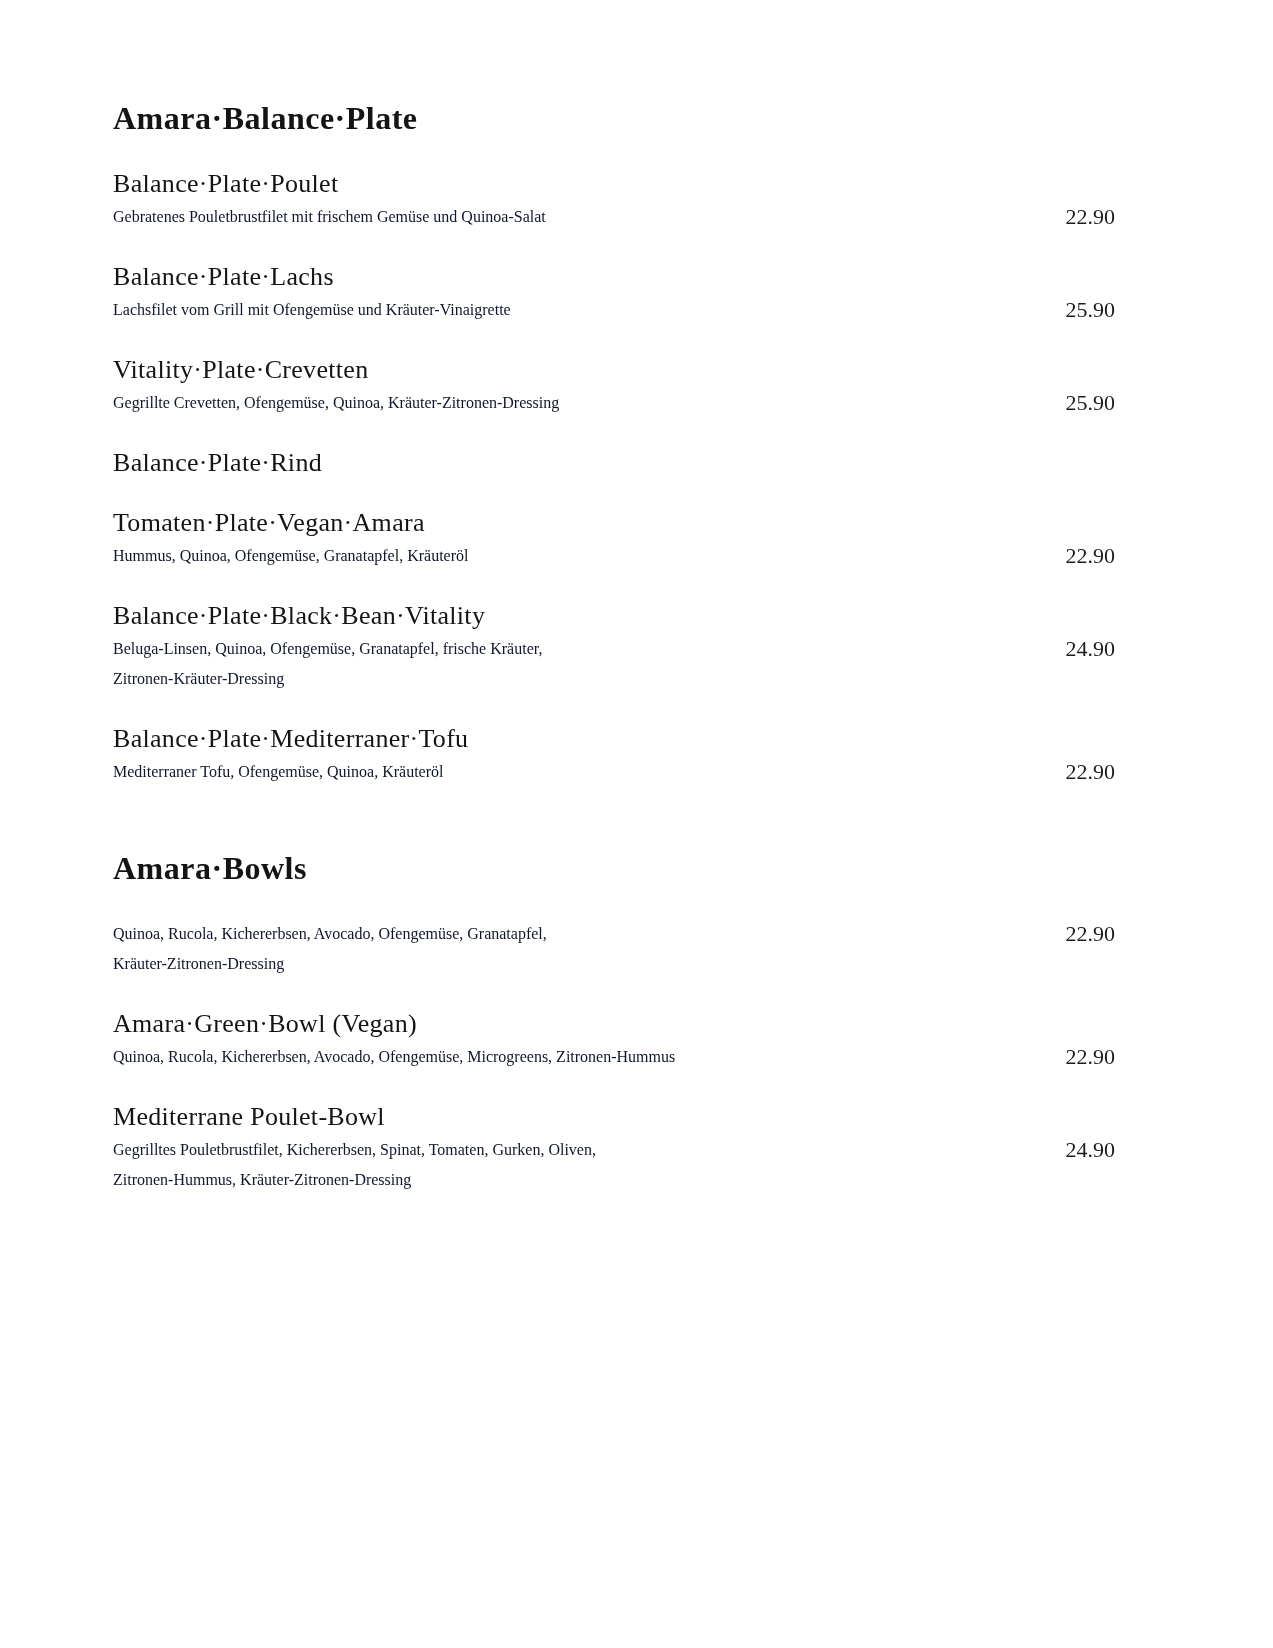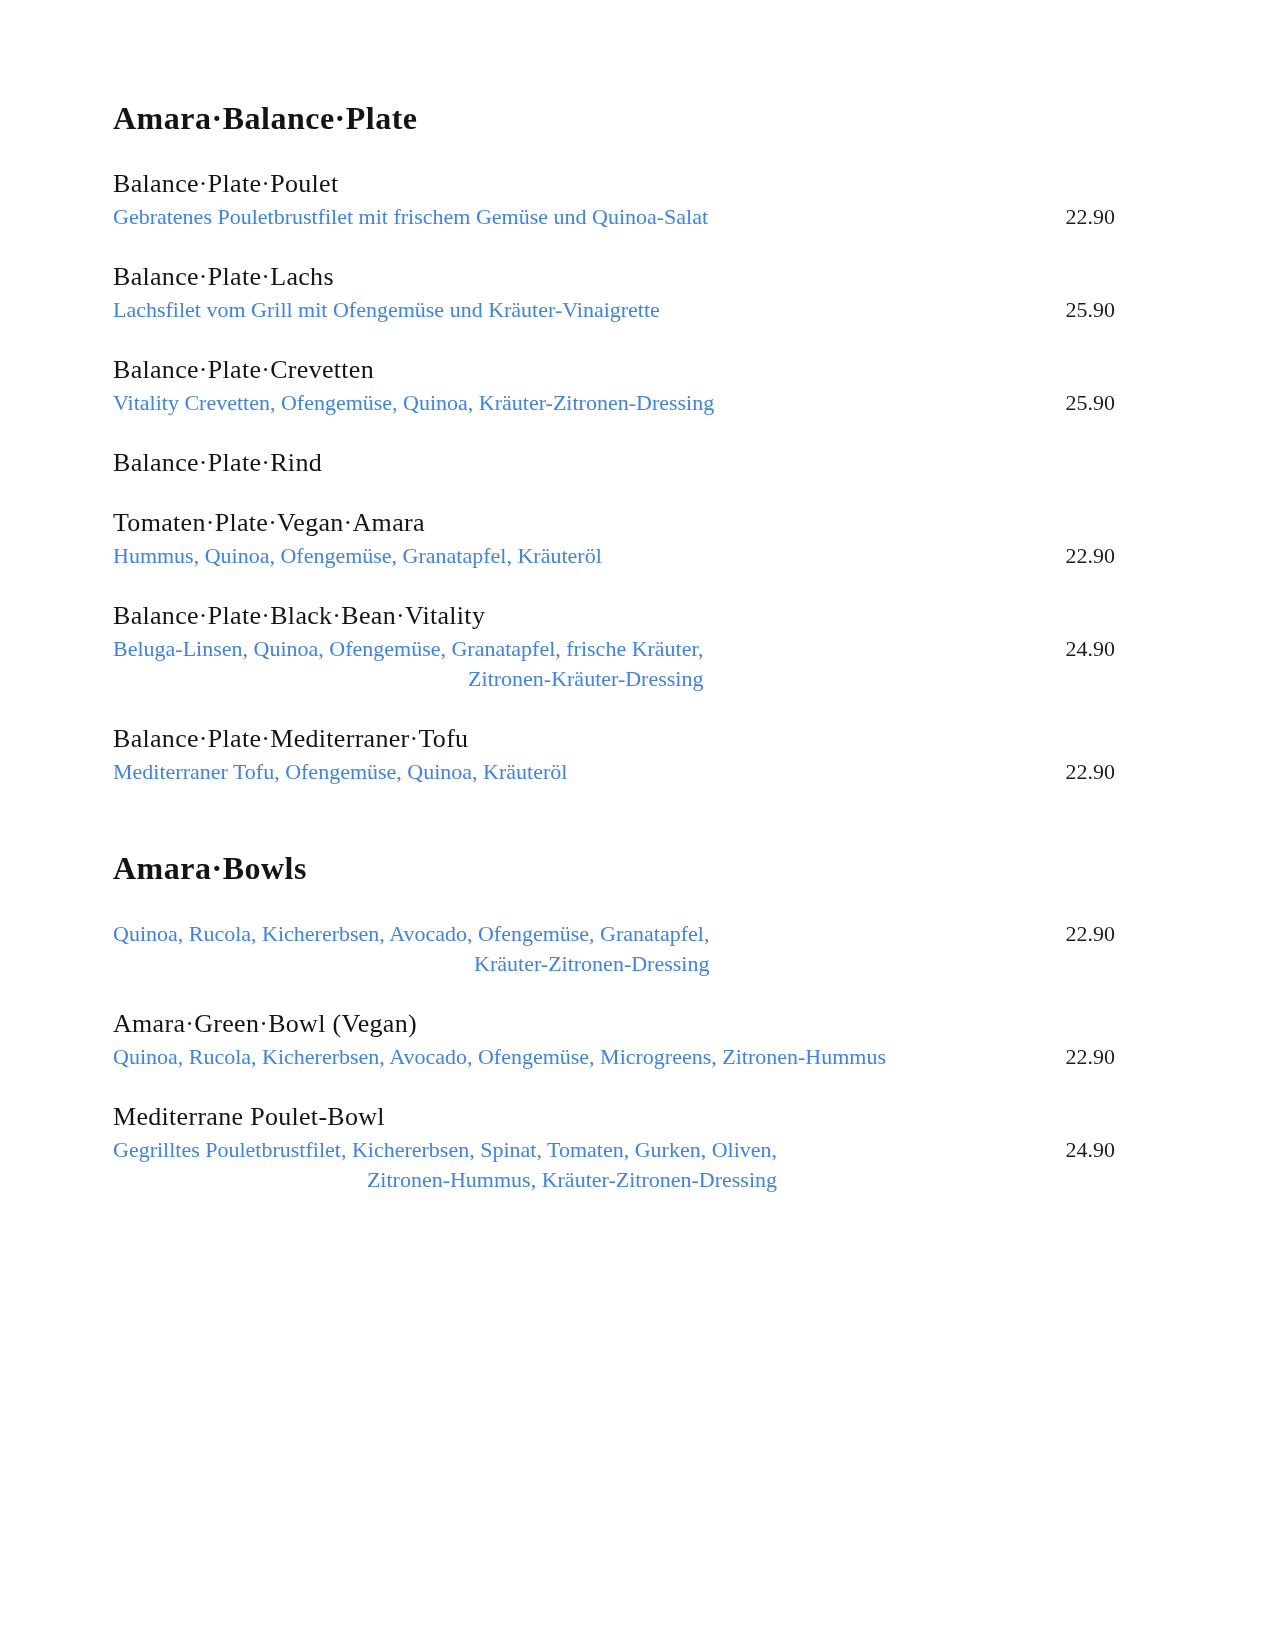--- a/index.html
+++ b/index.html
@@ -47,25 +47,24 @@
     margin-bottom: 3px;
     color: #141414;
   }
   .item-row {
     display: flex;
     justify-content: space-between;
     align-items: flex-start;
     gap: 24px;
   }
   .item-description {
-    font-size: 22px;
+    font-size: 16px;
     line-height: 30px;
     white-space: pre-line;
-    color: #3b82f6;
-    text-align: right;
+    color: #0f172a;
   }
   .item-price {
     font-size: 22px;
     line-height: 30px;
     text-align: left;
     white-space: nowrap;
     color: #1c1c1c;
   }
 </style>
 </head>
@@ -87,23 +86,23 @@
 
       <div class="menu-item">
         <div class="item-name">Balance·Plate·Lachs</div>
         <div class="item-row">
           <div class="item-description">Lachsfilet vom Grill mit Ofengemüse und Kräuter-Vinaigrette</div>
           <div class="item-price">25.90</div>
         </div>
       </div>
 
       <div class="menu-item">
-        <div class="item-name">Balance·Plate·Crevetten</div>
+        <div class="item-name">Vitality·Plate·Crevetten</div>
         <div class="item-row">
-          <div class="item-description">Vitality Crevetten, Ofengemüse, Quinoa, Kräuter-Zitronen-Dressing</div>
+          <div class="item-description">Gegrillte Crevetten, Ofengemüse, Quinoa, Kräuter-Zitronen-Dressing</div>
           <div class="item-price">25.90</div>
         </div>
       </div>
 
       <div class="menu-item">
         <div class="item-name">Balance·Plate·Rind</div>
       </div>
 
       <div class="menu-item">
         <div class="item-name">Tomaten·Plate·Vegan·Amara</div>

